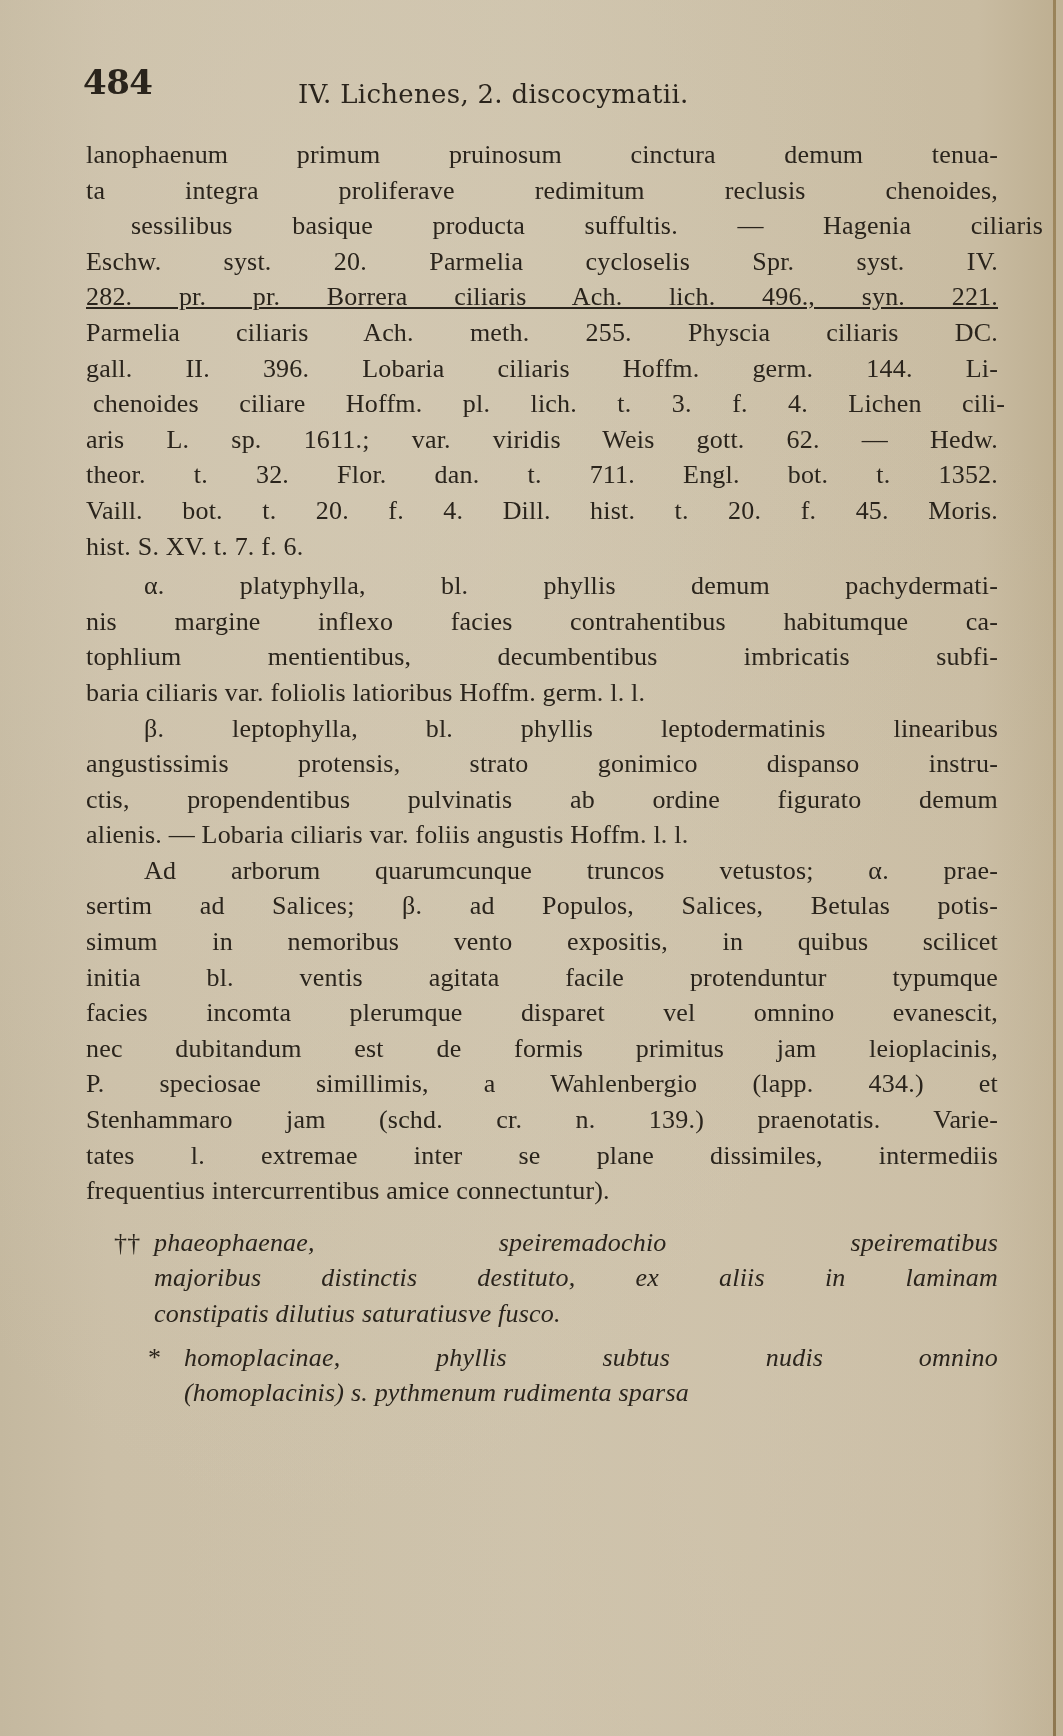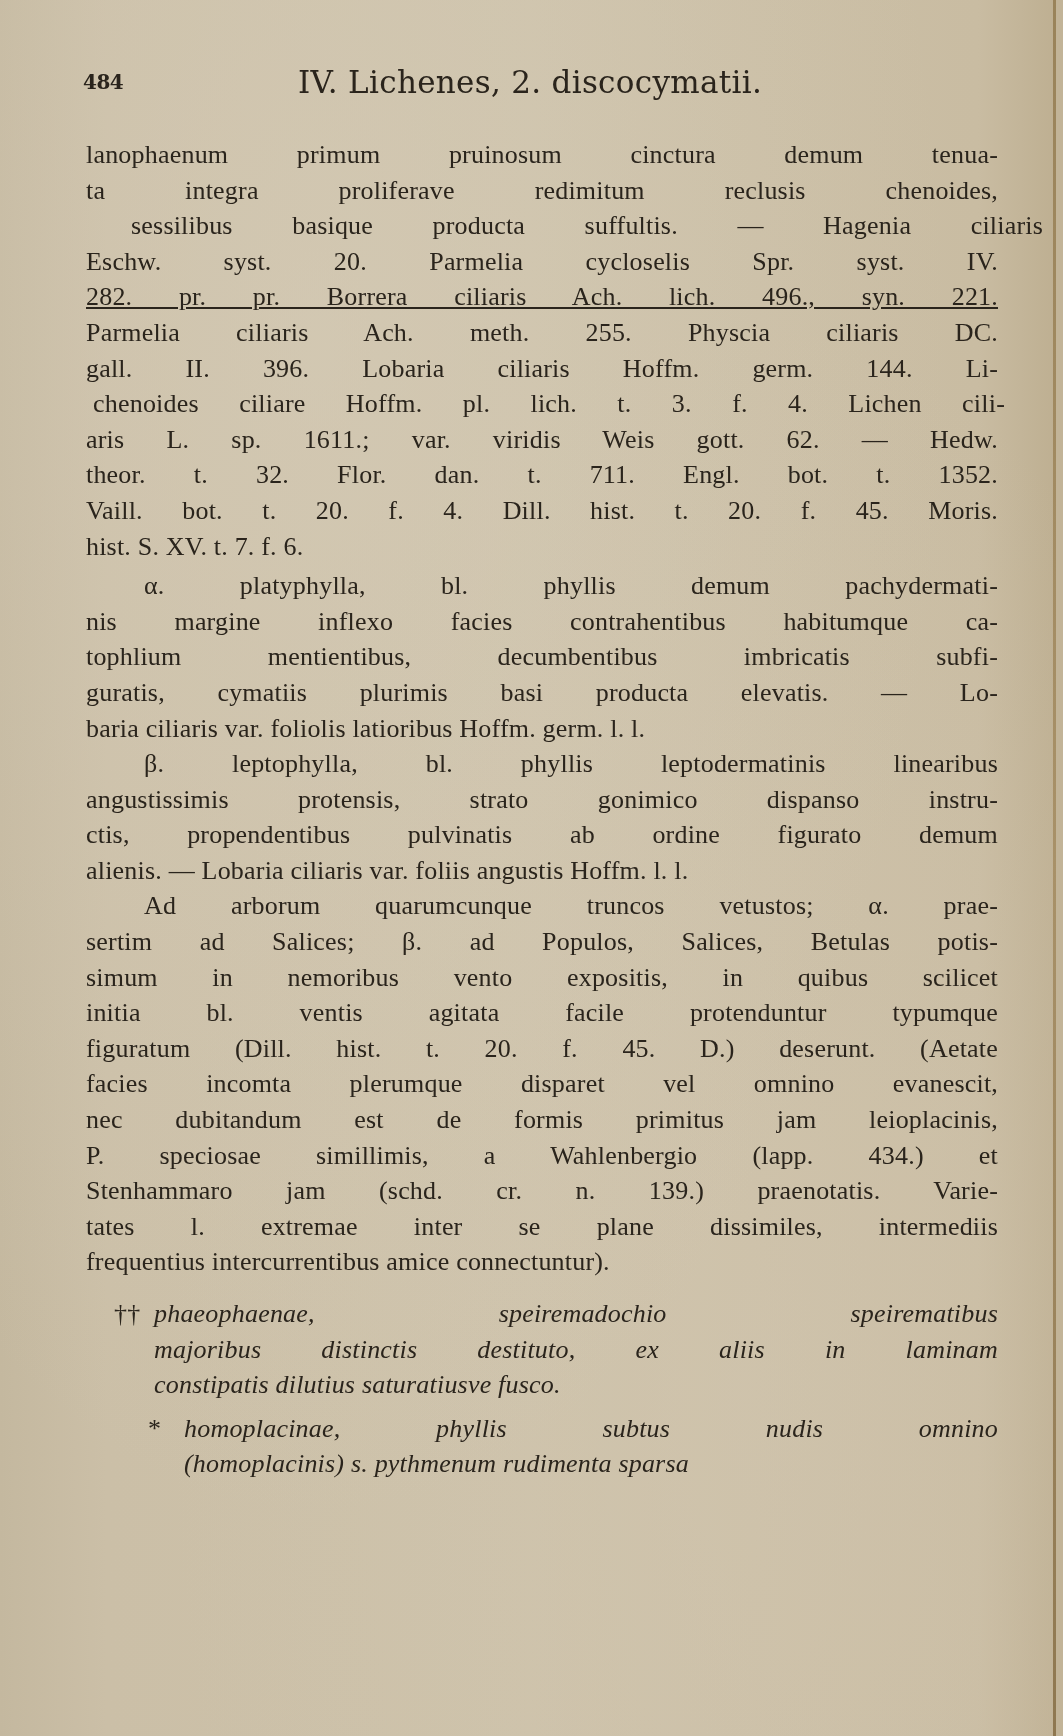--- a/index.html
+++ b/index.html
@@ -23,22 +23,22 @@
     opacity: 0.75;
   }
   .page-edge2 {
     position: absolute; top: 0; left: 1056px; width: 7px; height: 1736px;
     background: #c2b498;
   }
   .header {
     position: absolute; top: 60px; left: 83px; width: 920px; height: 44px;
     font-size: 32px; line-height: 44px;
   }
-  .page-number { position: absolute; left: 0; top: 0; font-weight: bold; font-size: 20px; letter-spacing: -0.5px; }
-  .running-title { position: absolute; left: 215px; top: 0; font-size: 31px; letter-spacing: 0.3px; }
+  .page-number { position: absolute; left: 0; top: 0; font-weight: bold; font-size: 34px; letter-spacing: -0.5px; }
+  .running-title { position: absolute; left: 215px; top: 12px; font-size: 26px; letter-spacing: 0.3px; }
 
   .text {
     position: absolute; left: 86px; top: 137px; width: 912px;
     font-size: 26px; line-height: 35.6px;
     font-family: "Liberation Serif", "DejaVu Serif", serif;
     letter-spacing: 0.2px;
   }
   .line { display: block; white-space: nowrap; text-align-last: justify; text-align: justify; height: 35.6px; }
   .line.last { text-align-last: left; }
   .para-gap { height: 4px; }
@@ -70,35 +70,33 @@
       <div class="line" style="padding-left: 0px; width: 912px;">aris L. sp. 1611.; var. viridis Weis gott. 62. — Hedw.</div>
       <div class="line" style="padding-left: 0px; width: 912px;">theor. t. 32. Flor. dan. t. 711. Engl. bot. t. 1352.</div>
       <div class="line" style="padding-left: 0px; width: 912px;">Vaill. bot. t. 20. f. 4. Dill. hist. t. 20. f. 45. Moris.</div>
       <div class="line last" style="padding-left: 0px; width: 912px;">hist. S. XV. t. 7. f. 6.</div>
     </div>
   <div class="para-gap"></div>
   <div id="p-var-alpha">
       <div class="line" style="padding-left: 58px; width: 854px;">α. platyphylla, bl. phyllis demum pachydermati-</div>
       <div class="line" style="padding-left: 0px; width: 912px;">nis margine inflexo facies contrahentibus habitumque ca-</div>
       <div class="line" style="padding-left: 0px; width: 912px;">tophlium mentientibus, decumbentibus imbricatis subfi-</div>
-      <div class="line" style="padding-left: 0px; width: 912px;">guratis, cymatiis plurimis basi producta elevatis. — Lo-</div>
       <div class="line last" style="padding-left: 0px; width: 912px;">baria ciliaris var. foliolis latioribus Hoffm. germ. l. l.</div>
     </div>
   <div id="p-var-beta">
       <div class="line" style="padding-left: 58px; width: 854px;">β. leptophylla, bl. phyllis leptodermatinis linearibus</div>
       <div class="line" style="padding-left: 0px; width: 912px;">angustissimis protensis, strato gonimico dispanso instru-</div>
       <div class="line" style="padding-left: 0px; width: 912px;">ctis, propendentibus pulvinatis ab ordine figurato demum</div>
       <div class="line last" style="padding-left: 0px; width: 912px;">alienis. — Lobaria ciliaris var. foliis angustis Hoffm. l. l.</div>
     </div>
   <div id="p-habitat">
       <div class="line" style="padding-left: 58px; width: 854px;">Ad arborum quarumcunque truncos vetustos; α. prae-</div>
       <div class="line" style="padding-left: 0px; width: 912px;">sertim ad Salices; β. ad Populos, Salices, Betulas potis-</div>
       <div class="line" style="padding-left: 0px; width: 912px;">simum in nemoribus vento expositis, in quibus scilicet</div>
       <div class="line" style="padding-left: 0px; width: 912px;">initia bl. ventis agitata facile protenduntur typumque</div>
-      <div class="line" style="padding-left: 0px; width: 912px;">figuratum (Dill. hist. t. 20. f. 45. D.) deserunt. (Aetate</div>
       <div class="line" style="padding-left: 0px; width: 912px;">facies incomta plerumque disparet vel omnino evanescit,</div>
       <div class="line" style="padding-left: 0px; width: 912px;">nec dubitandum est de formis primitus jam leioplacinis,</div>
       <div class="line" style="padding-left: 0px; width: 912px;">P. speciosae simillimis, a Wahlenbergio (lapp. 434.) et</div>
       <div class="line" style="padding-left: 0px; width: 912px;">Stenhammaro jam (schd. cr. n. 139.) praenotatis. Varie-</div>
       <div class="line" style="padding-left: 0px; width: 912px;">tates l. extremae inter se plane dissimiles, intermediis</div>
       <div class="line last" style="padding-left: 0px; width: 912px;">frequentius intercurrentibus amice connectuntur).</div>
     </div>
   <div style="height:16px"></div>
   <div class="sect" id="p-section-phaeophaenae">
       <span class="mark" style="left: 28px;">††</span>

